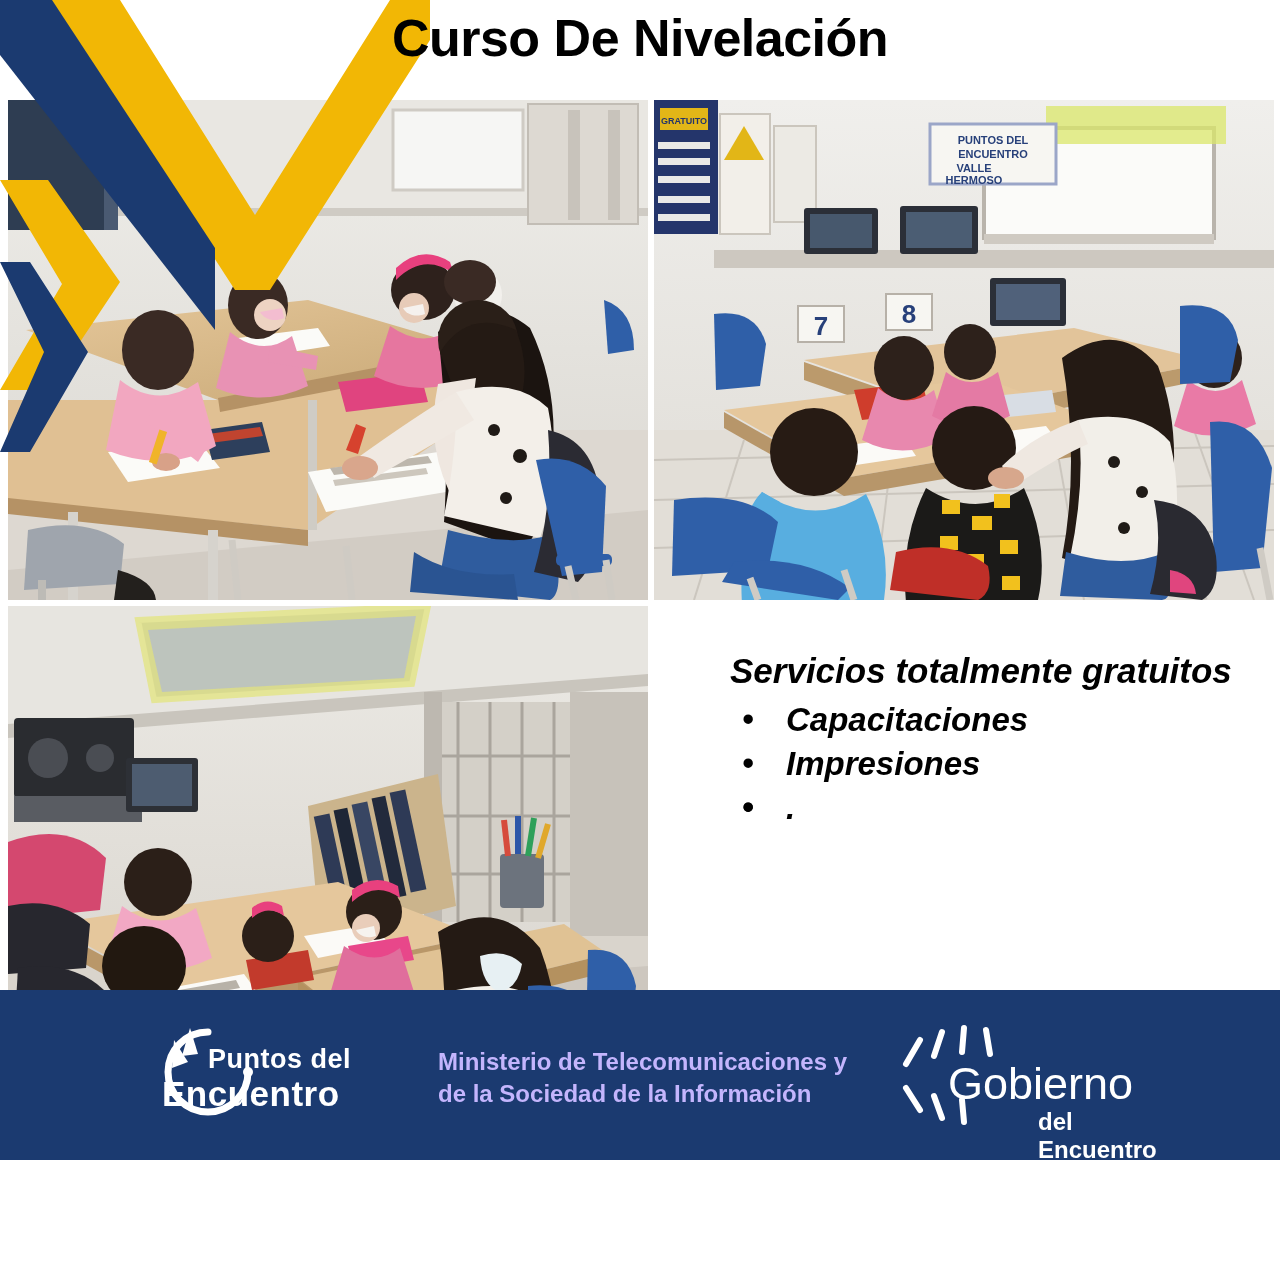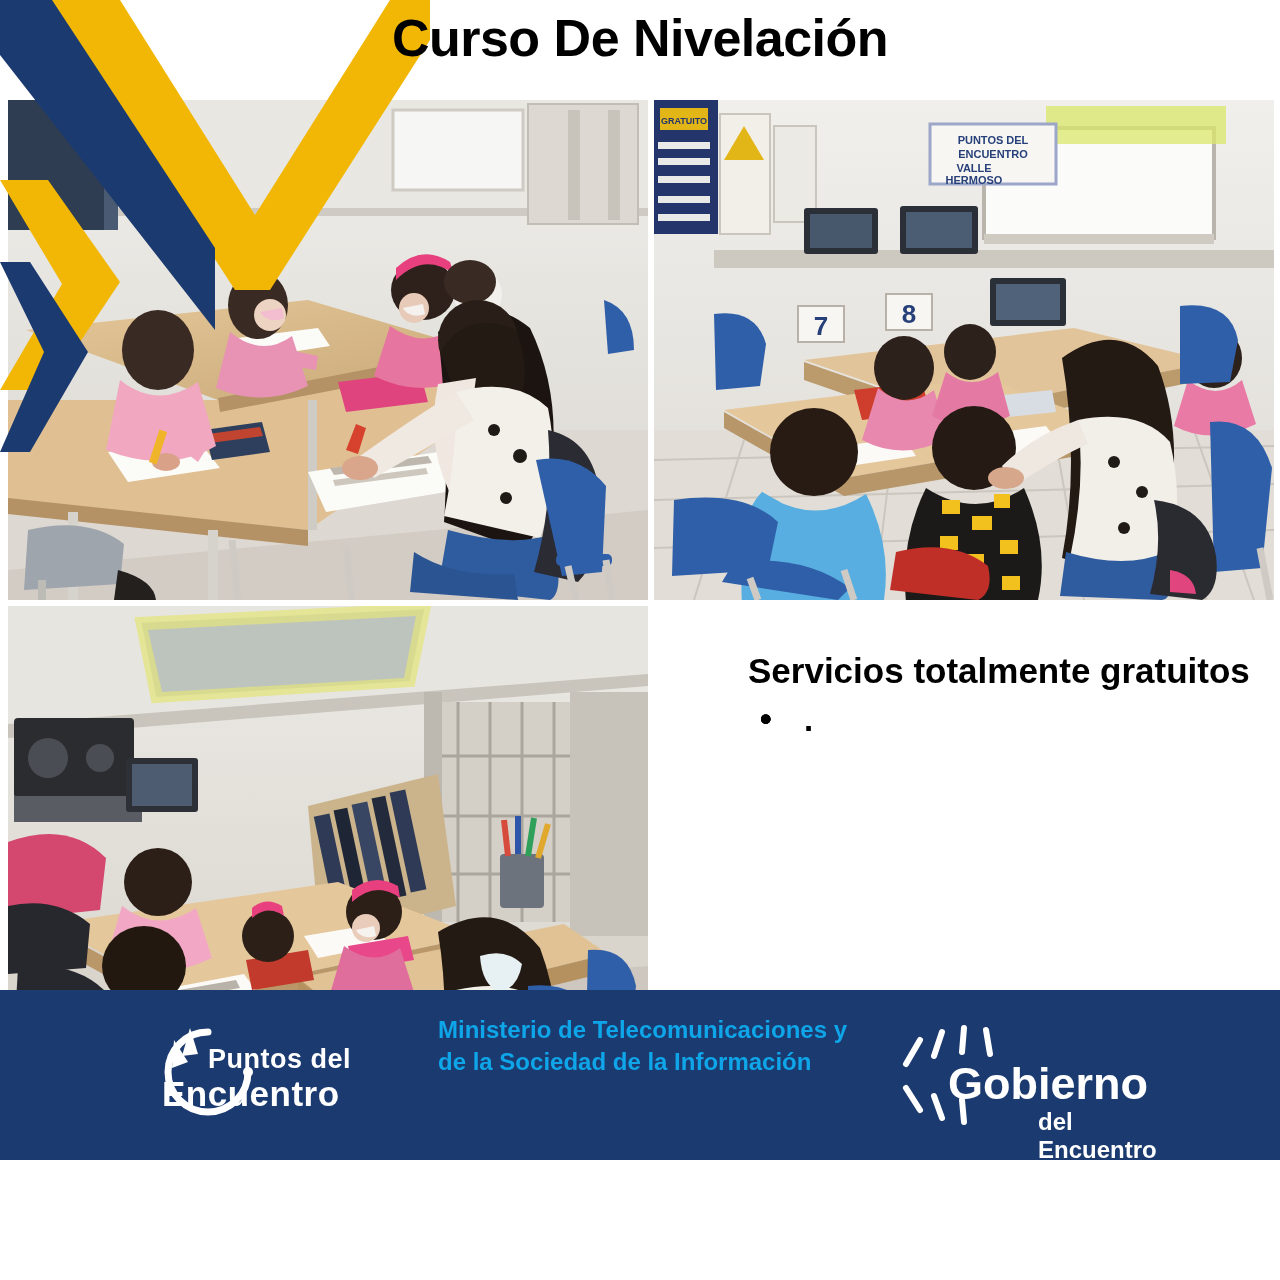--- a/index.html
+++ b/index.html
@@ -52,24 +52,25 @@
   }
   #photo-top-left   { left: 8px;   top: 100px; width: 640px; height: 500px; }
   #photo-top-right  { left: 654px; top: 100px; width: 620px; height: 500px; }
   #photo-bottom-left{ left: 8px;   top: 606px; width: 640px; height: 490px; }
 
   .photo svg { display: block; width: 100%; height: 100%; }
 
   
   .services {
     position: absolute;
-    left: 748px;
+    left: 730px;
     top: 650px;
     width: 520px;
     z-index: 4;
+    font-style: italic;
   }
   .services-heading {
     font-size: 35px;
     font-weight: bold;
     color: #000;
     line-height: 1.22;
     margin: 0 0 6px 0;
   }
   .services-list {
     list-style: none;
@@ -137,41 +138,41 @@
     letter-spacing: 0.5px;
   }
   .logo-puntos svg {
     position: absolute;
     left: 0;
     top: 0;
   }
   .ministry {
     position: absolute;
     left: 438px;
-    top: 24px;
+    top: 56px;
     width: 430px;
-    color: #0ea5e9;
+    color: #c4b5fd;
     font-size: 24px;
     font-weight: bold;
     line-height: 1.35;
   }
   .logo-gobierno {
     position: absolute;
     left: 890px;
     top: 28px;
     width: 300px;
     height: 116px;
     color: #ffffff;
   }
   .logo-gobierno .gb-line1 {
     position: absolute;
     left: 58px;
     top: 40px;
     font-size: 45px;
-    font-weight: bold;
+    font-weight: normal;
   }
   .logo-gobierno .gb-line2 {
     position: absolute;
     left: 148px;
     top: 90px;
     font-size: 24px;
     font-weight: bold;
   }
   .logo-gobierno svg {
     position: absolute;
@@ -530,23 +531,25 @@
 
       <ellipse cx="268" cy="452" rx="30" ry="14" fill="#e0568f"></ellipse>
     </svg>
   </div>
 
   <div class="services">
     <div class="services-heading">Servicios totalmente gratuitos</div>
     <ul class="services-list">
       <li>
         <span class="bullet">•</span>
+        <span>Capacitaciones</span>
       </li>
       <li>
         <span class="bullet">•</span>
+        <span>Impresiones</span>
       </li>
       <li>
         <span class="bullet">•</span>
       </li>
       <li>
         <span class="bullet">•</span>
       </li>
       <li class="sub-dot">
         <span>.</span>
       </li>

